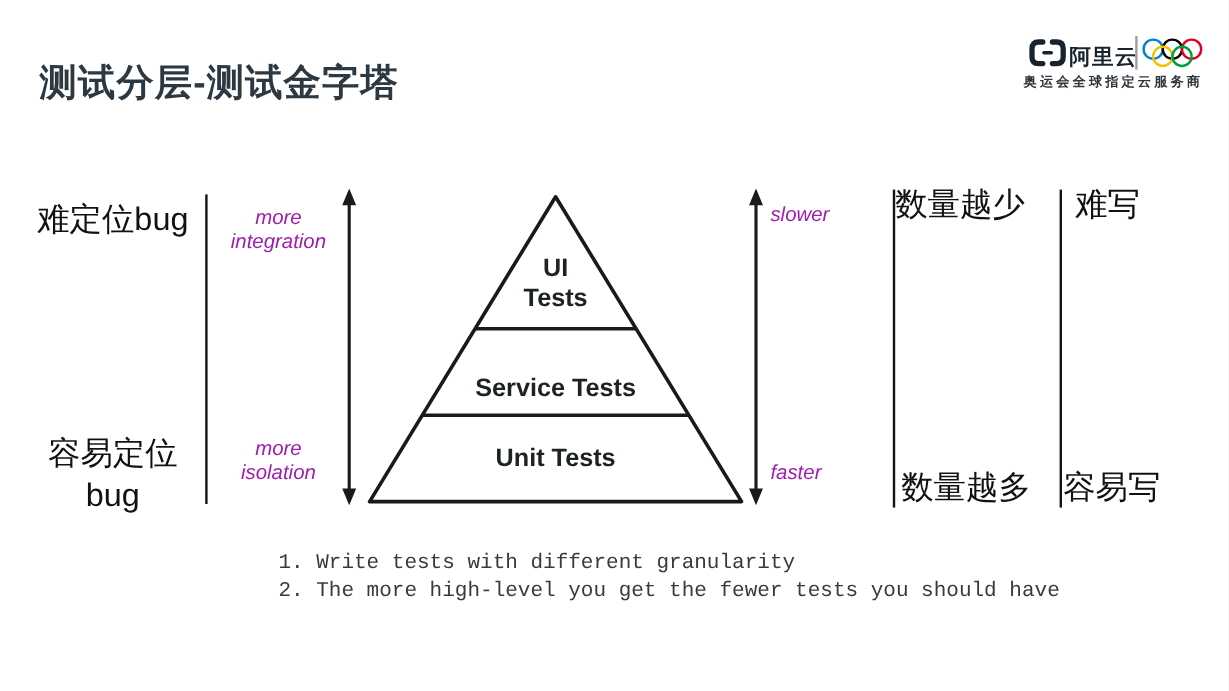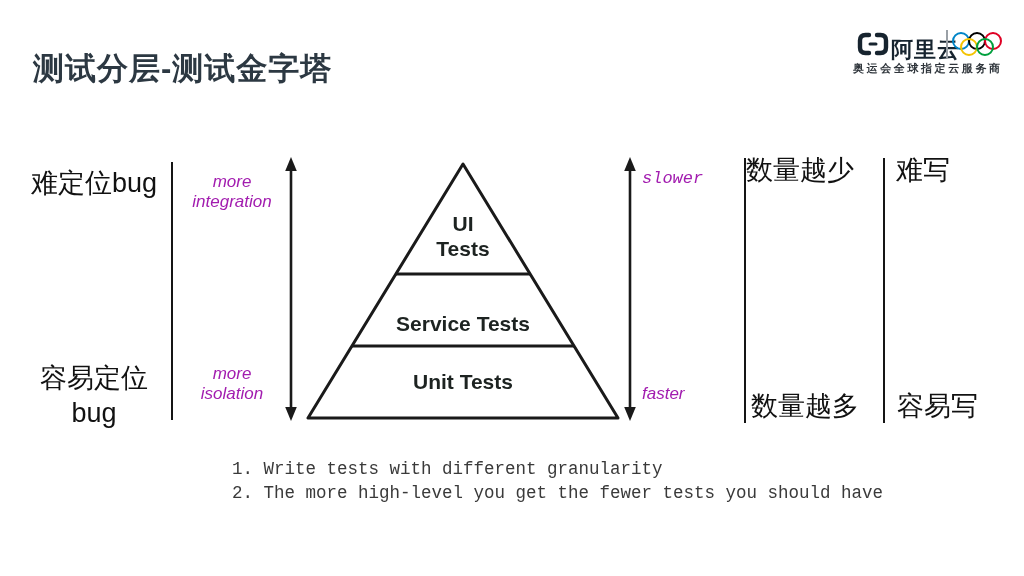--- a/index.html
+++ b/index.html
@@ -5,46 +5,46 @@
   html,body{margin:0;padding:0;background:#e8e8e8;}
   #slide{
     position:relative;width:1024px;height:576px;background:#ffffff;
     font-family:"Liberation Sans","DejaVu Sans",sans-serif;overflow:hidden;
   }
   .abs{position:absolute;}
   .title{
     left:33px;top:48px;font-size:31px;font-weight:600;color:#2c3842;letter-spacing:1px;text-align:center;
   }
   
-  .brand-text{left:891px;top:35px;font-size:22px;font-weight:700;color:#17242f;letter-spacing:1px;}
+  .brand-text{left:891px;top:35px;font-size:18px;font-weight:700;color:#17242f;letter-spacing:1px;}
   .logo-divider{left:946px;top:30px;width:2px;height:28px;background:#9aa0a6;}
   .tagline{
     left:853px;top:61px;width:170px;font-size:11px;font-weight:700;color:#30363c;
     letter-spacing:2.6px;white-space:nowrap;
   }
   
   .cn{color:#111;font-weight:400;}
   .cn-left-top{left:14px;top:165px;width:160px;font-size:27px;text-align:center;}
   .cn-left-bottom{left:14px;top:361px;width:160px;font-size:27px;text-align:center;line-height:35px;white-space:pre-line;}
   .v-line{width:2px;background:#151515;}
   .vl-left{left:171px;top:162px;height:258px;}
   .vl-quantity{left:744px;top:158px;height:265px;}
   .vl-effort{left:883px;top:158px;height:265px;}
   .cn-qty-top{left:746px;top:152px;font-size:27px;}
   .cn-qty-bottom{left:751px;top:388px;font-size:27px;}
   .cn-effort-top{left:896px;top:152px;font-size:27px;}
-  .cn-effort-bottom{left:886px;top:388px;font-size:27px;padding-left:11px;}
+  .cn-effort-bottom{left:886px;top:388px;font-size:27px;}
   
   .axis-label{
     font-size:17px;font-style:italic;color:#a21caf;line-height:20px;
     text-align:center;white-space:pre-line;
   }
   .ax-integration{left:178px;top:172px;width:108px;}
   .ax-isolation{left:178px;top:364px;width:108px;}
-  .ax-slower{left:642px;top:169px;text-align:left;font-family:Liberation Mono, monospace;}
+  .ax-slower{left:642px;top:169px;text-align:left;}
   .ax-faster{left:642px;top:384px;text-align:left;}
   
   .layer-label{
     color:#1d2321;font-weight:700;font-size:21px;text-align:center;line-height:25px;white-space:pre-line;
   }
   .ll-ui{left:403px;top:211px;width:120px;}
   .ll-service{left:383px;top:311px;width:160px;}
   .ll-unit{left:393px;top:369px;width:140px;}
   
   .notes{left:232px;top:457px;font-size:17.5px;color:#3a3a3a;line-height:24px;}

